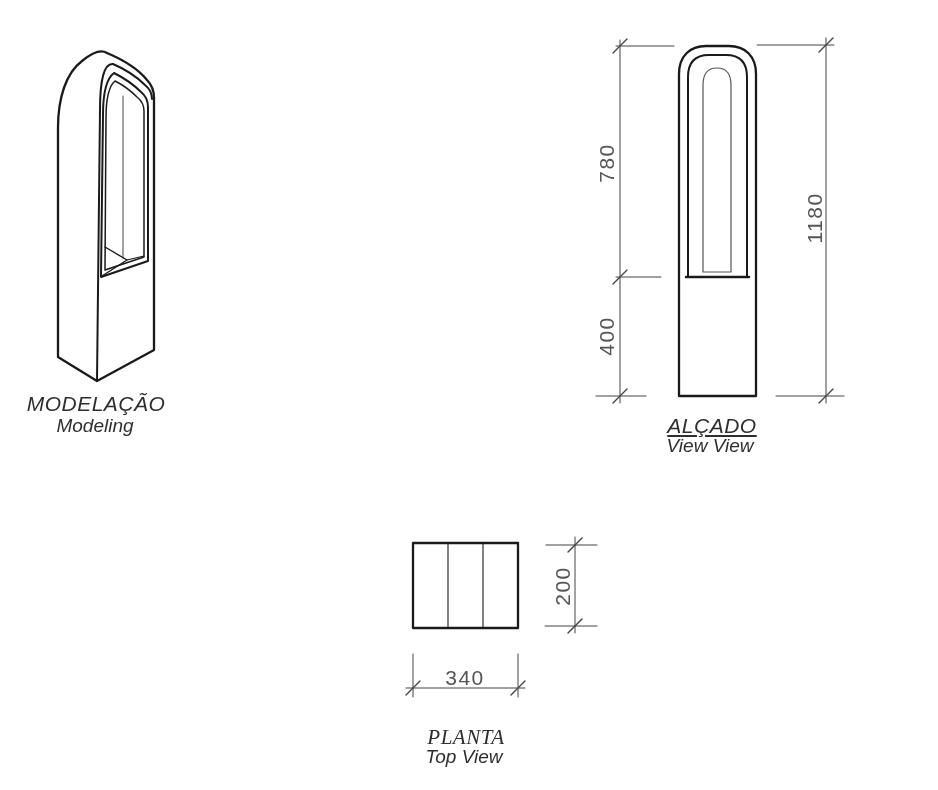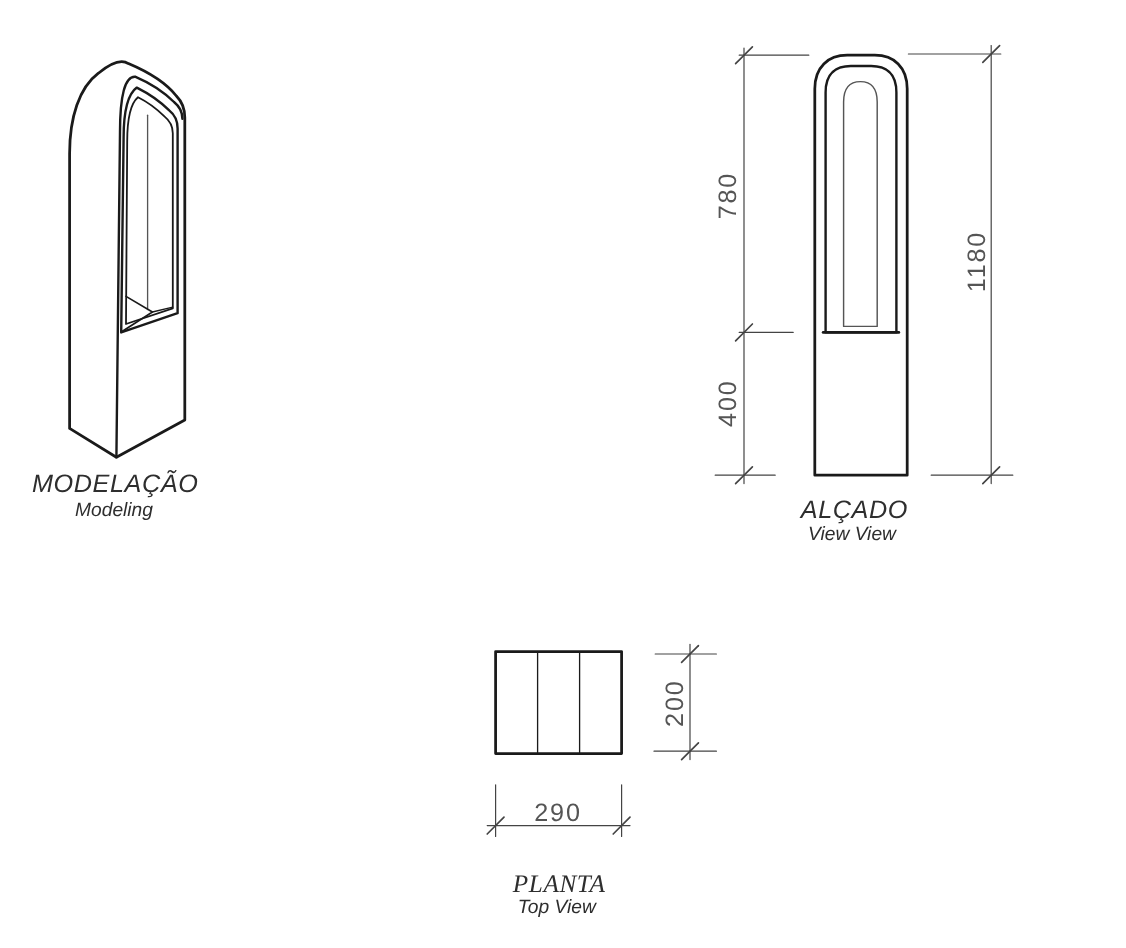--- a/index.html
+++ b/index.html
@@ -23,21 +23,21 @@
     letter-spacing:1.5px;
     color:#555555;
   }
   .view-title{
     font-size:21px;
     font-style:italic;
     font-weight:500;
     letter-spacing:0.5px;
   }
   .view-subtitle{
-    font-size:16px;
+    font-size:19px;
     font-style:italic;
   }
 </style>
 </head>
 <body>
 
 <div id="canvas">
 
   <svg id="linework" width="938" height="790" viewBox="0 0 938 790" fill="none" stroke-linecap="round" stroke-linejoin="round">
 
@@ -126,24 +126,24 @@
   </svg>
 
   <span class="txt dim vert" style="left:607px;top:163px;">780</span>
 
   <span class="txt dim vert" style="left:607px;top:336px;">400</span>
 
   <span class="txt dim vert" style="left:815px;top:218px;">1180</span>
 
   <span class="txt dim vert" style="left:563px;top:586px;">200</span>
 
-  <span class="txt dim" style="left:465px;top:678px;">290</span>
+  <span class="txt dim" style="left:465px;top:678px;">340</span>
 
   <span class="txt view-title" style="left:96px;top:404px;">MODELAÇÃO</span>
   <span class="txt view-subtitle" style="left:95px;top:426px;">Modeling</span>
 
-  <span class="txt view-title" style="left:712px;top:426px;">ALÇADO</span>
+  <span class="txt view-title" style="left:712px;top:426px;text-decoration:underline;">ALÇADO</span>
   <span class="txt view-subtitle" style="left:710px;top:446px;">View View</span>
 
   <span class="txt view-title" style="left:466px;top:737px;font-family:Liberation Serif, serif;">PLANTA</span>
   <span class="txt view-subtitle" style="left:464px;top:757px;">Top View</span>
 
 </div>
 
 </body></html>

